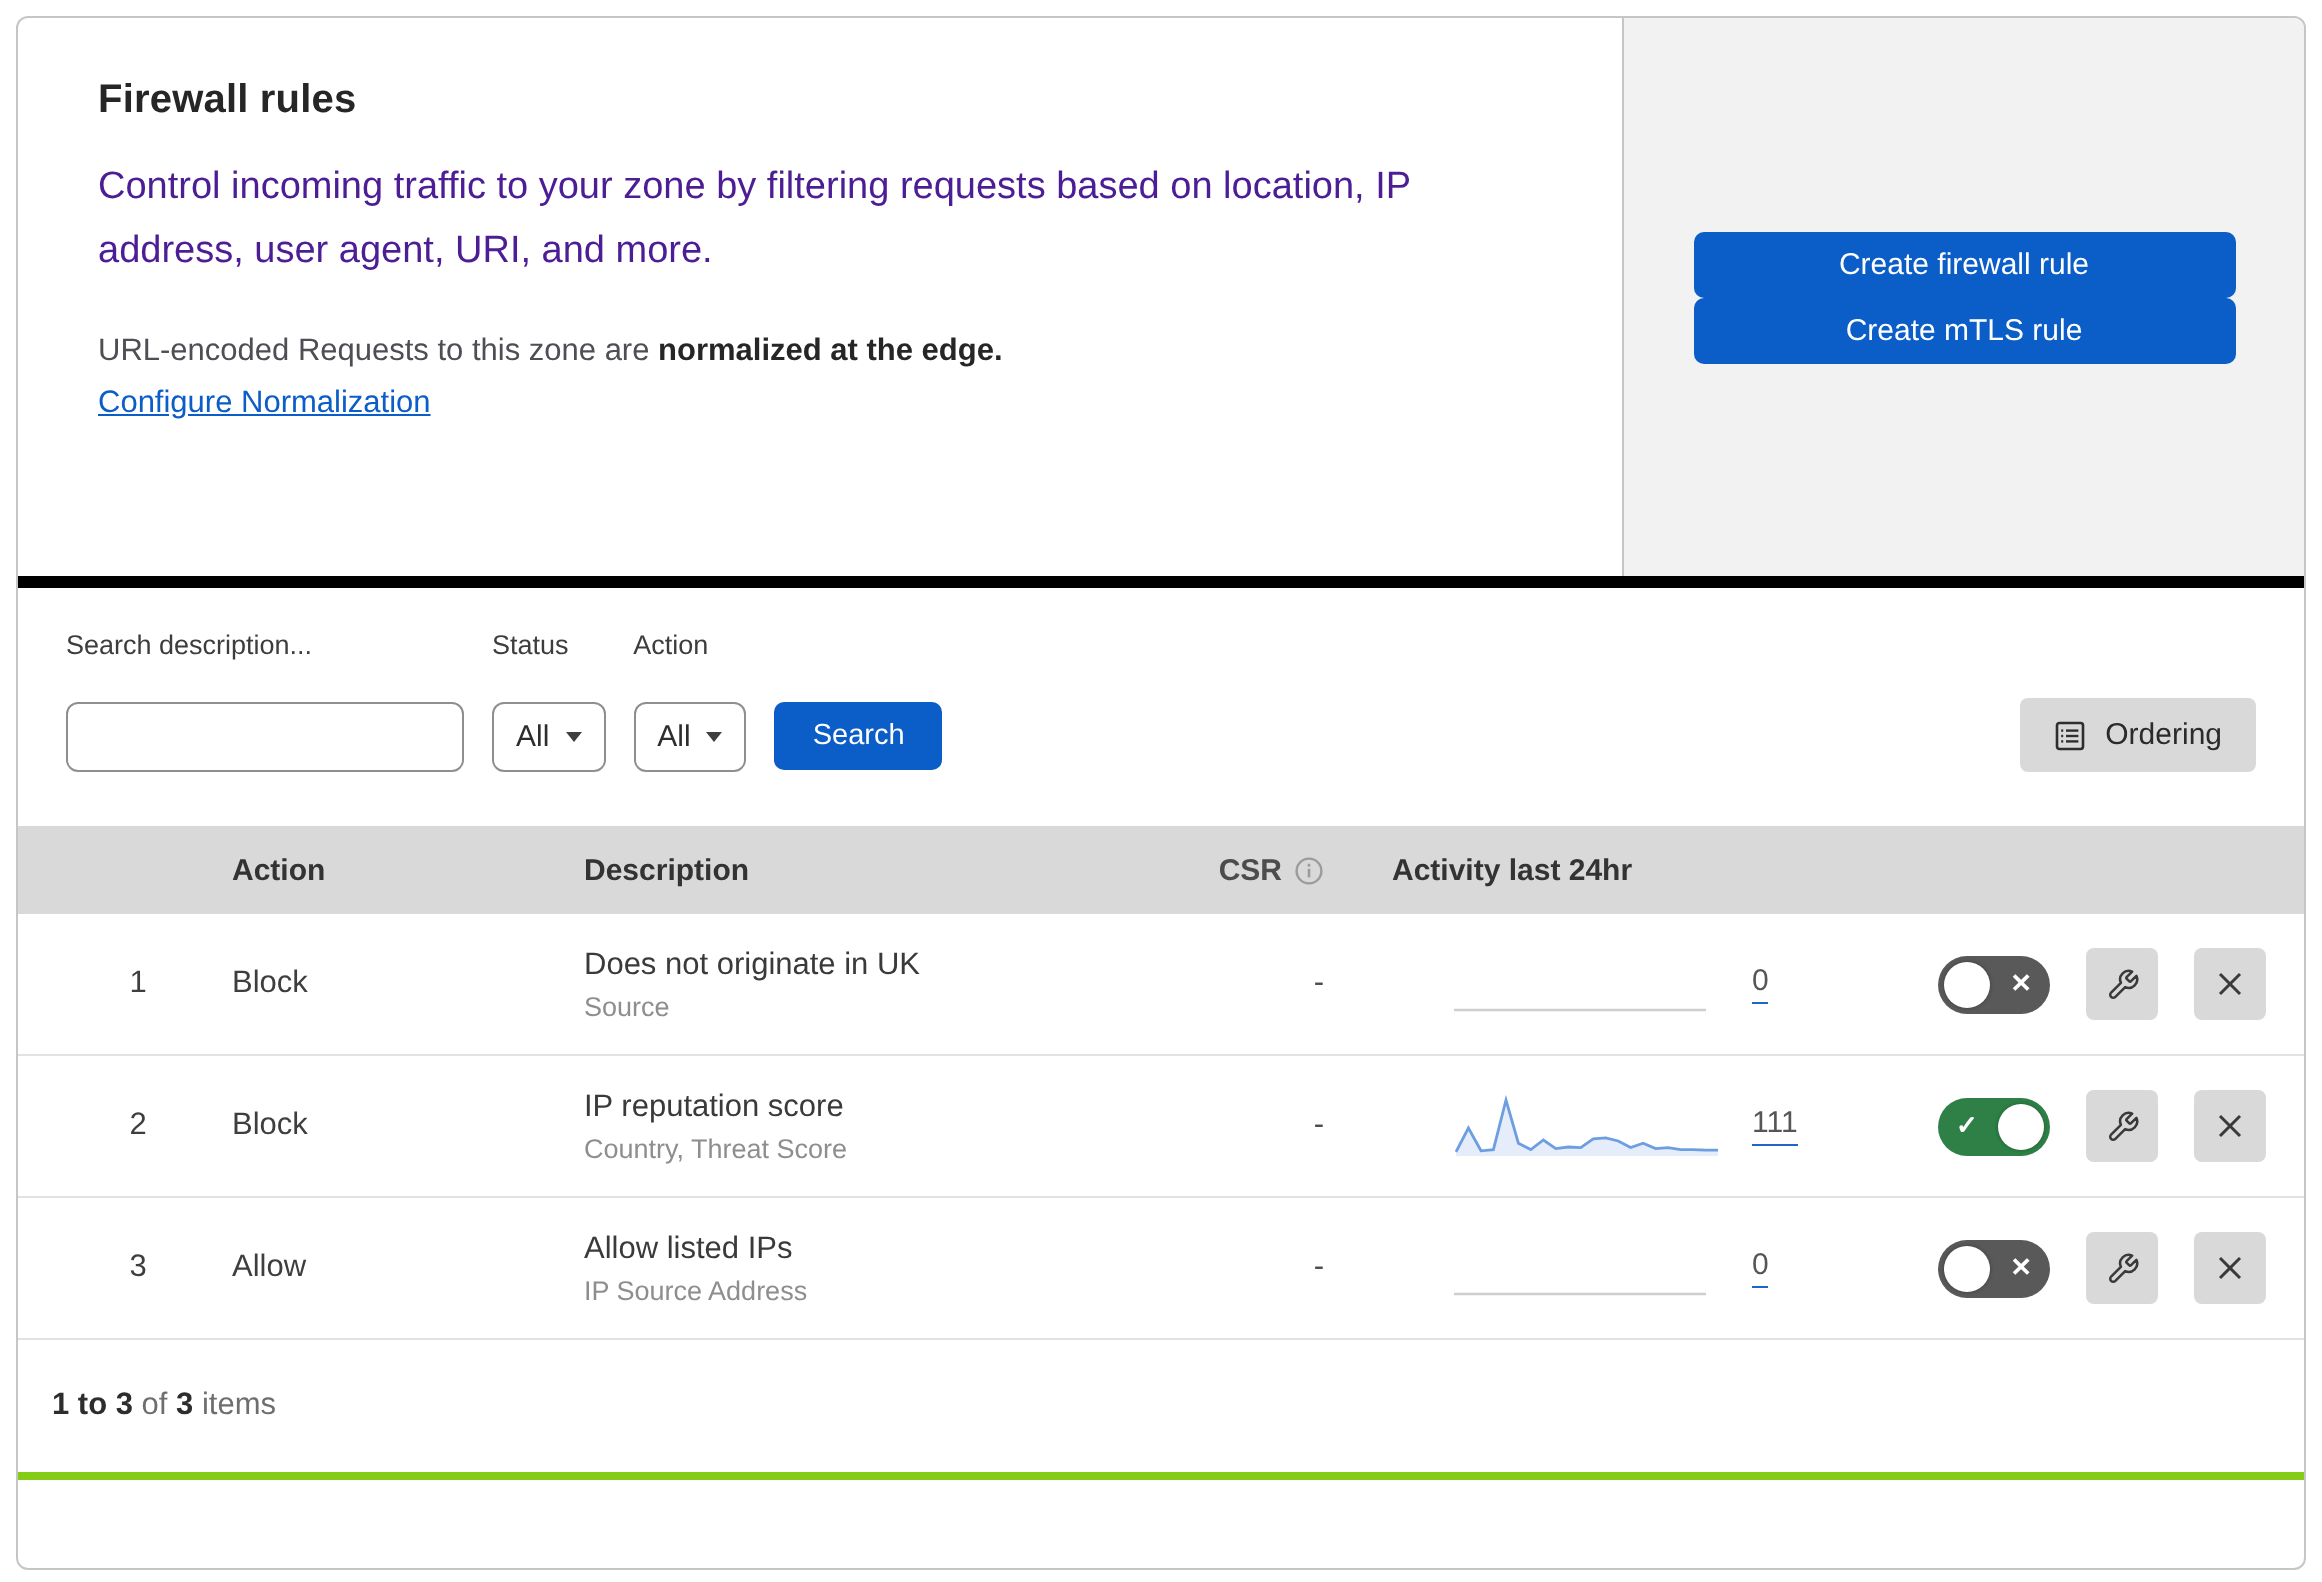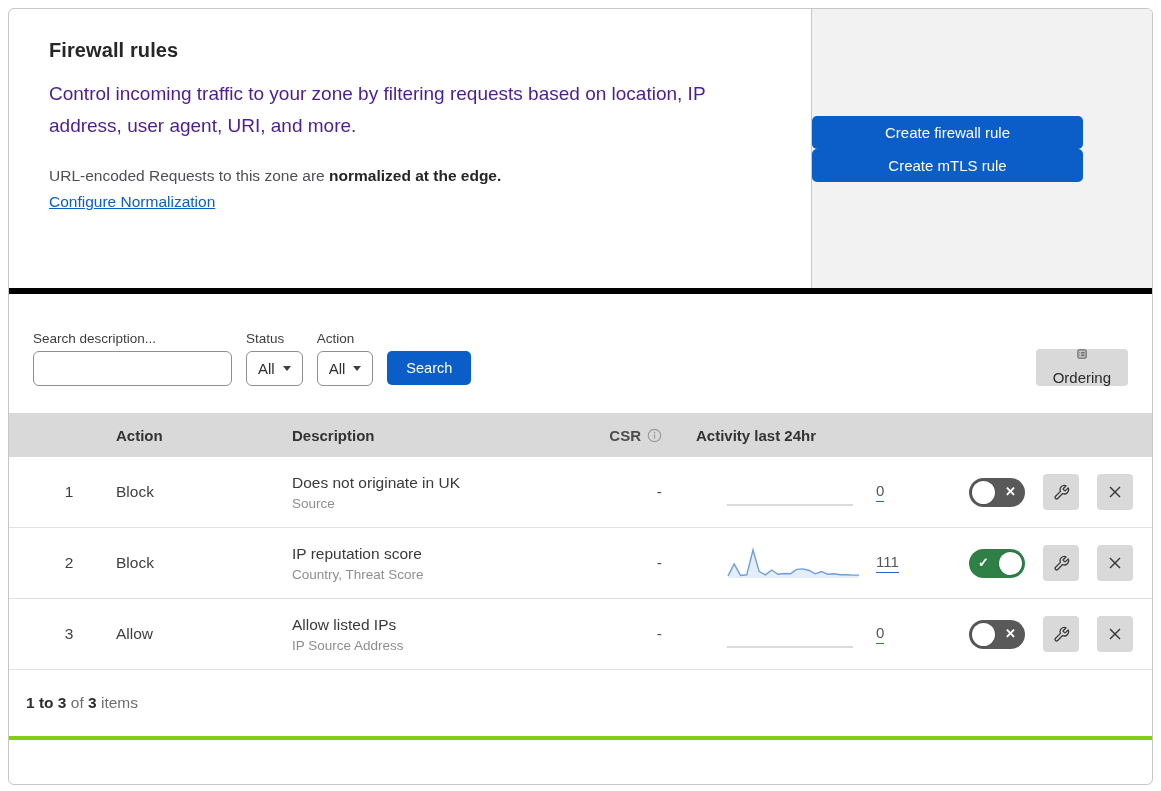--- a/index.html
+++ b/index.html
@@ -12,38 +12,38 @@
   
   .header-section { display:flex; height:285px; border-bottom:6px solid #000000; flex:none; }
   .header-left { flex:1; padding:30px 40px; }
   .page-title { font-size:20px; font-weight:700; color:#262626; margin-bottom:16px; letter-spacing:.1px; }
   .desc { font-size:19px; color:#4c1d95; line-height:1.68; max-width:730px; margin-bottom:25px; }
   .usage { font-size:15.5px; font-weight:700; color:#262626; margin-bottom:26px; }
   .norm { font-size:15.5px; color:#4e4e54; margin-bottom:8px; }
   .norm b { color:#262626; }
   .config-link { font-size:15.5px; color:#0b5dc7; text-decoration:underline; cursor:pointer; }
   .header-right { width:341px; flex:none; background:#f2f2f2; border-left:1px solid #c6c6c6;
-    display:flex; flex-direction:column; justify-content:center; }
+    display:flex; flex-direction:column; align-items:center; justify-content:center; }
   .btn-primary { width:271px; height:33px; background:#0b5dc7; color:#fff; border:none; border-radius:5px;
     font-size:15px; font-family:inherit; cursor:pointer; }
   
   .filter-section { height:119px; flex:none; padding:20px 24px 27px; display:flex; align-items:flex-end; justify-content:space-between; }
   .filter-left { display:flex; align-items:flex-end; gap:14px; }
-  .field { display:flex; flex-direction:column; gap:5px; }
+  .field { display:flex; flex-direction:column; gap:21px; }
   .field-label { font-size:13.5px; color:#3d3d3d; }
   .search-box { width:199px; height:35px; border:1px solid #8f8f8f; border-radius:6px; background:#fff;
     display:flex; align-items:center; padding:0 10px; gap:8px; }
   .search-box input { border:none; outline:none; flex:1; font-size:14px; font-family:inherit; background:transparent; }
   .dropdown { height:35px; border:1px solid #8f8f8f; border-radius:6px; background:#fff; cursor:pointer;
     display:flex; align-items:center; gap:8px; padding:0 11px; font-size:15px; color:#2e2e2e; }
   .caret-down { width:0; height:0; border-left:4.5px solid transparent; border-right:4.5px solid transparent; border-top:5.5px solid #3f3f3f; }
   .btn-search { height:34px; padding:0 19px; background:#0b5dc7; color:#fff; border:none; border-radius:5px;
     font-size:14.5px; font-family:inherit; cursor:pointer; margin-bottom:1px; }
   .btn-ordering { height:37px; padding:0 17px; background:#d9d9d9; color:#2b2b2b; border:none; border-radius:4px;
-    font-size:15px; font-family:inherit; cursor:pointer; display:flex; align-items:center; gap:10px;flex-direction:column; }
+    font-size:15px; font-family:inherit; cursor:pointer; display:flex; align-items:center; gap:10px; }
   
   .thead { display:flex; align-items:center; height:44px; flex:none; background:#d9d9d9;
     font-size:15px; font-weight:700; color:#333; }
   .row { display:flex; align-items:center; height:71px; flex:none; border-bottom:1px solid #e2e2e2;
     font-size:15.5px; color:#3e3e3e; background:#fff; }
   .col-num { width:95px; flex:none; text-align:center; padding-left:25px; }
   .col-action { width:180px; flex:none; padding-left:12px; }
   .col-desc { flex:1; padding-left:8px; }
   .col-csr { width:100px; flex:none; text-align:right; padding-right:14px; color:#4c4c4c; }
   .col-activity { width:250px; flex:none; display:flex; align-items:center; }

